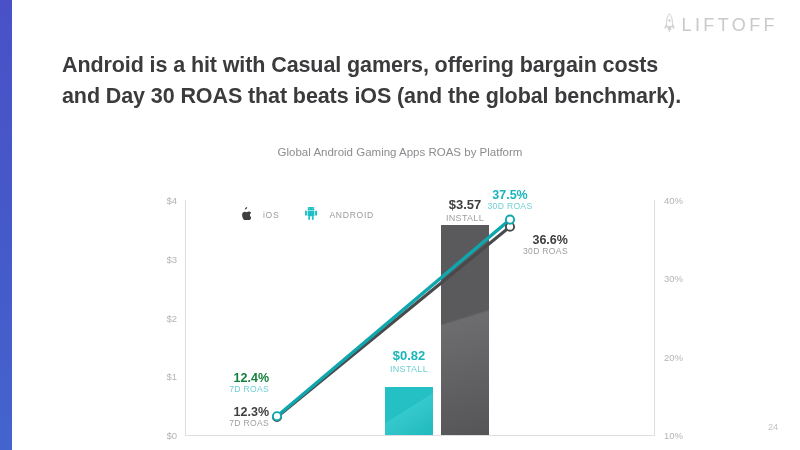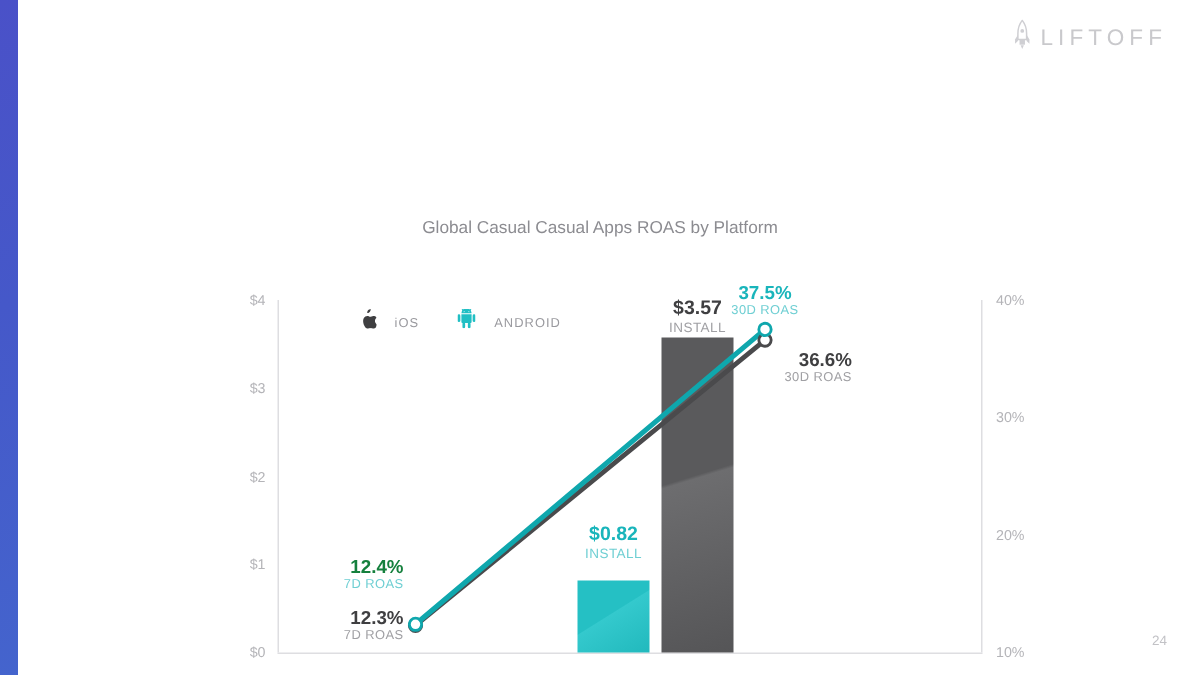--- a/index.html
+++ b/index.html
@@ -22,21 +22,21 @@
     background: linear-gradient(160deg, #4a51c8 0%, #4558c9 45%, #4464cd 100%);
   }
 
   
   #brand {
     position: absolute; right: 22px; top: 13px;
     display: flex; align-items: center; gap: 7px;
   }
   #brand .rocket { display:block; }
   #brand .wordmark {
-    font-size: 15px;
+    font-size: 18px;
     letter-spacing: 3.4px;
     color: #c9c9cc;
     font-weight: 400;
   }
 
   
   #headline {
     position: absolute; left: 62px; top: 50px;
     width: 660px;
     font-size: 21.5px;
@@ -152,23 +152,25 @@
         <path d="M8.4 10.2 L10.3 13.4 L10.3 16.2 L8.4 14.3 Z" fill="#cfcfd3"></path>
         <rect x="3.7" y="13.4" width="3.6" height="3.4" fill="#cfcfd3"></rect>
         <circle cx="5.5" cy="7.6" r="1.25" fill="#cfcfd3"></circle>
         <path d="M4.4 17.2 L6.6 17.2 L5.5 19.6 Z" fill="#cfcfd3"></path>
       </svg>
     </span>
     <span class="wordmark">LIFTOFF</span>
   </div>
 
   <h1 id="headline">
+    <span class="ln">Android is a hit with Casual gamers, offering bargain costs</span>
+    <span class="ln">and Day 30 ROAS that beats iOS (and the global benchmark).</span>
   </h1>
 
-  <div id="chart-title">Global Casual Casual Apps ROAS by Platform</div>
+  <div id="chart-title">Global Android Gaming Apps ROAS by Platform</div>
 
   <div id="chart">
     <div id="plot">
 
       <div class="axis-line" id="axis-left"></div>
       <div class="axis-line" id="axis-right"></div>
       <div class="baseline"></div>
 
       <div class="tick left" style="top:-4px;">$4</div>
       <div class="tick left" style="top:54.7px;">$3</div>

